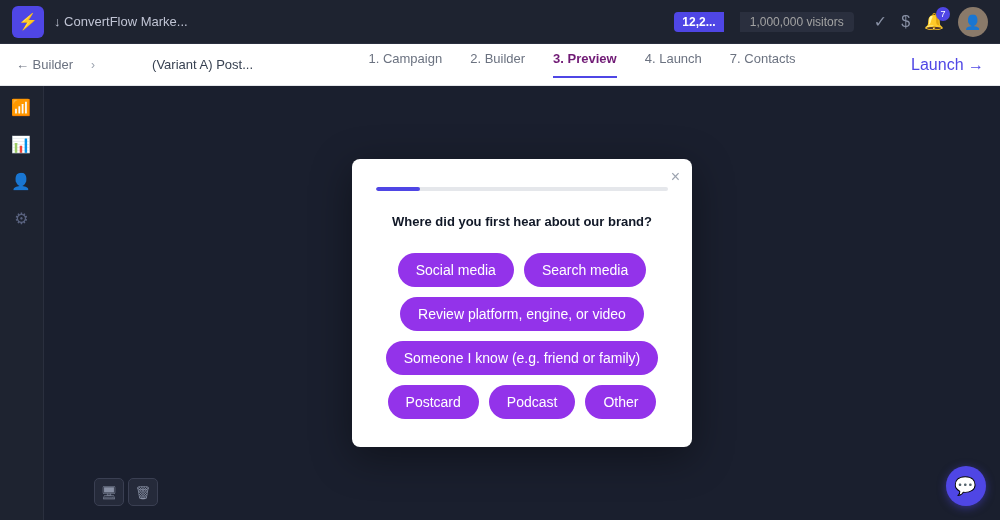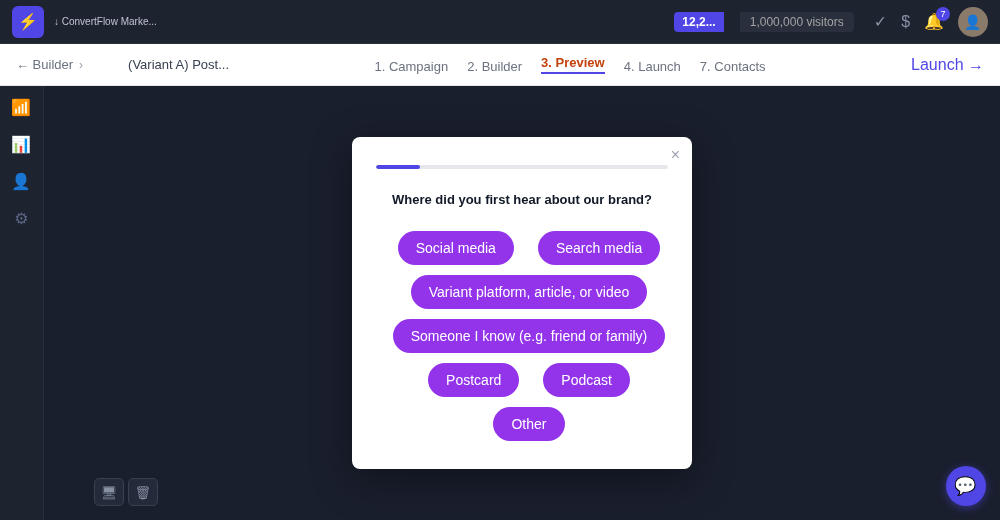--- a/index.html
+++ b/index.html
@@ -20,21 +20,21 @@
       width: 32px; height: 32px;
       background: #4f46e5;
       border-radius: 6px;
       display: flex; align-items: center; justify-content: center;
       cursor: pointer;
       flex-shrink: 0;
     }
     .logo-icon { color: white; font-size: 16px; font-weight: bold; }
     .app-title {
       color: #c0c4d4;
-      font-size: 10px;
+      font-size: 13px;
       flex-shrink: 0;
     }
     .nav-spacer { flex: 1; }
     .visitor-badge {
       display: flex;
       align-items: center;
       gap: 16px;
       font-size: 12px;
       flex-shrink: 0;
     }
@@ -74,33 +74,33 @@
       height: 42px;
       background: #ffffff;
       display: flex;
       align-items: center;
       padding: 0 16px;
       border-bottom: 1px solid #e5e7eb;
       flex-shrink: 0;
       gap: 0;
     }
     .breadcrumb {
-      display: flex; align-items: flex-end; gap: 6px;
+      display: flex; align-items: flex-end; gap: 18px;
       font-size: 13px; color: #6b7280;
     }
     .breadcrumb-arrow { color: #9ca3af; font-size: 12px; }
     .breadcrumb-link { color: #6b7280; cursor: pointer; }
     .breadcrumb-current { color: #374151; font-weight: 500; margin-left: 39px; }
     .step-nav {
-      display: flex; align-items: flex-end; gap: 19px;
+      display: flex; align-items: flex-start; gap: 28px;
       flex: 1; justify-content: center;
       font-size: 13px;
     }
     .step { color: #6b7280; cursor: pointer; }
-    .step.active { color: #c2410c; font-weight: 600; border-bottom: 2px solid #4f46e5; padding-bottom: 2px; }
+    .step.active { color: #701a75; font-weight: 600; border-bottom: 2px solid #4f46e5; padding-bottom: 10px; }
     .launch-btn {
       background: none; border: none; cursor: pointer;
       color: #4f46e5; font-size: 16px; font-weight: 500;
       display: flex; align-items: center; gap: 4px;
     }
 
     
     .main-area {
       display: flex;
       flex: 1;
@@ -165,21 +165,20 @@
     .options-row {
       display: flex; gap: 10px; justify-content: center; flex-wrap: wrap;
     }
     .option-btn {
       background: #9333ea; color: white;
       border: none; border-radius: 50px;
       padding: 9px 18px;
       font-size: 14px; font-weight: 500;
       cursor: pointer;
       white-space: nowrap;
-      margin-left: 14px;
     }
 
     
     .bottom-bar {
       position: absolute; bottom: 14px; left: 50px;
       display: flex; gap: 4px;
     }
     .bottom-icon-btn {
       background: #252a3a; border: 1px solid #3a3f52;
       border-radius: 5px; width: 30px; height: 28px;
@@ -253,21 +252,21 @@
       <div class="progress-bar-container">
         <div class="progress-bar-fill" style="width: 15%;"></div>
       </div>
       <div class="modal-question">Where did you first hear about our brand?</div>
       <div class="options-area">
         <div class="options-row">
           <button class="option-btn">Social media</button>
           <button class="option-btn">Search media</button>
         </div>
         <div class="options-row">
-          <button class="option-btn">Variant platform, article, or video</button>
+          <button class="option-btn">Review platform, engine, or video</button>
         </div>
         <div class="options-row">
           <button class="option-btn">Someone I know (e.g. friend or family)</button>
         </div>
         <div class="options-row">
           <button class="option-btn">Postcard</button>
           <button class="option-btn">Podcast</button>
           <button class="option-btn">Other</button>
         </div>
       </div>

